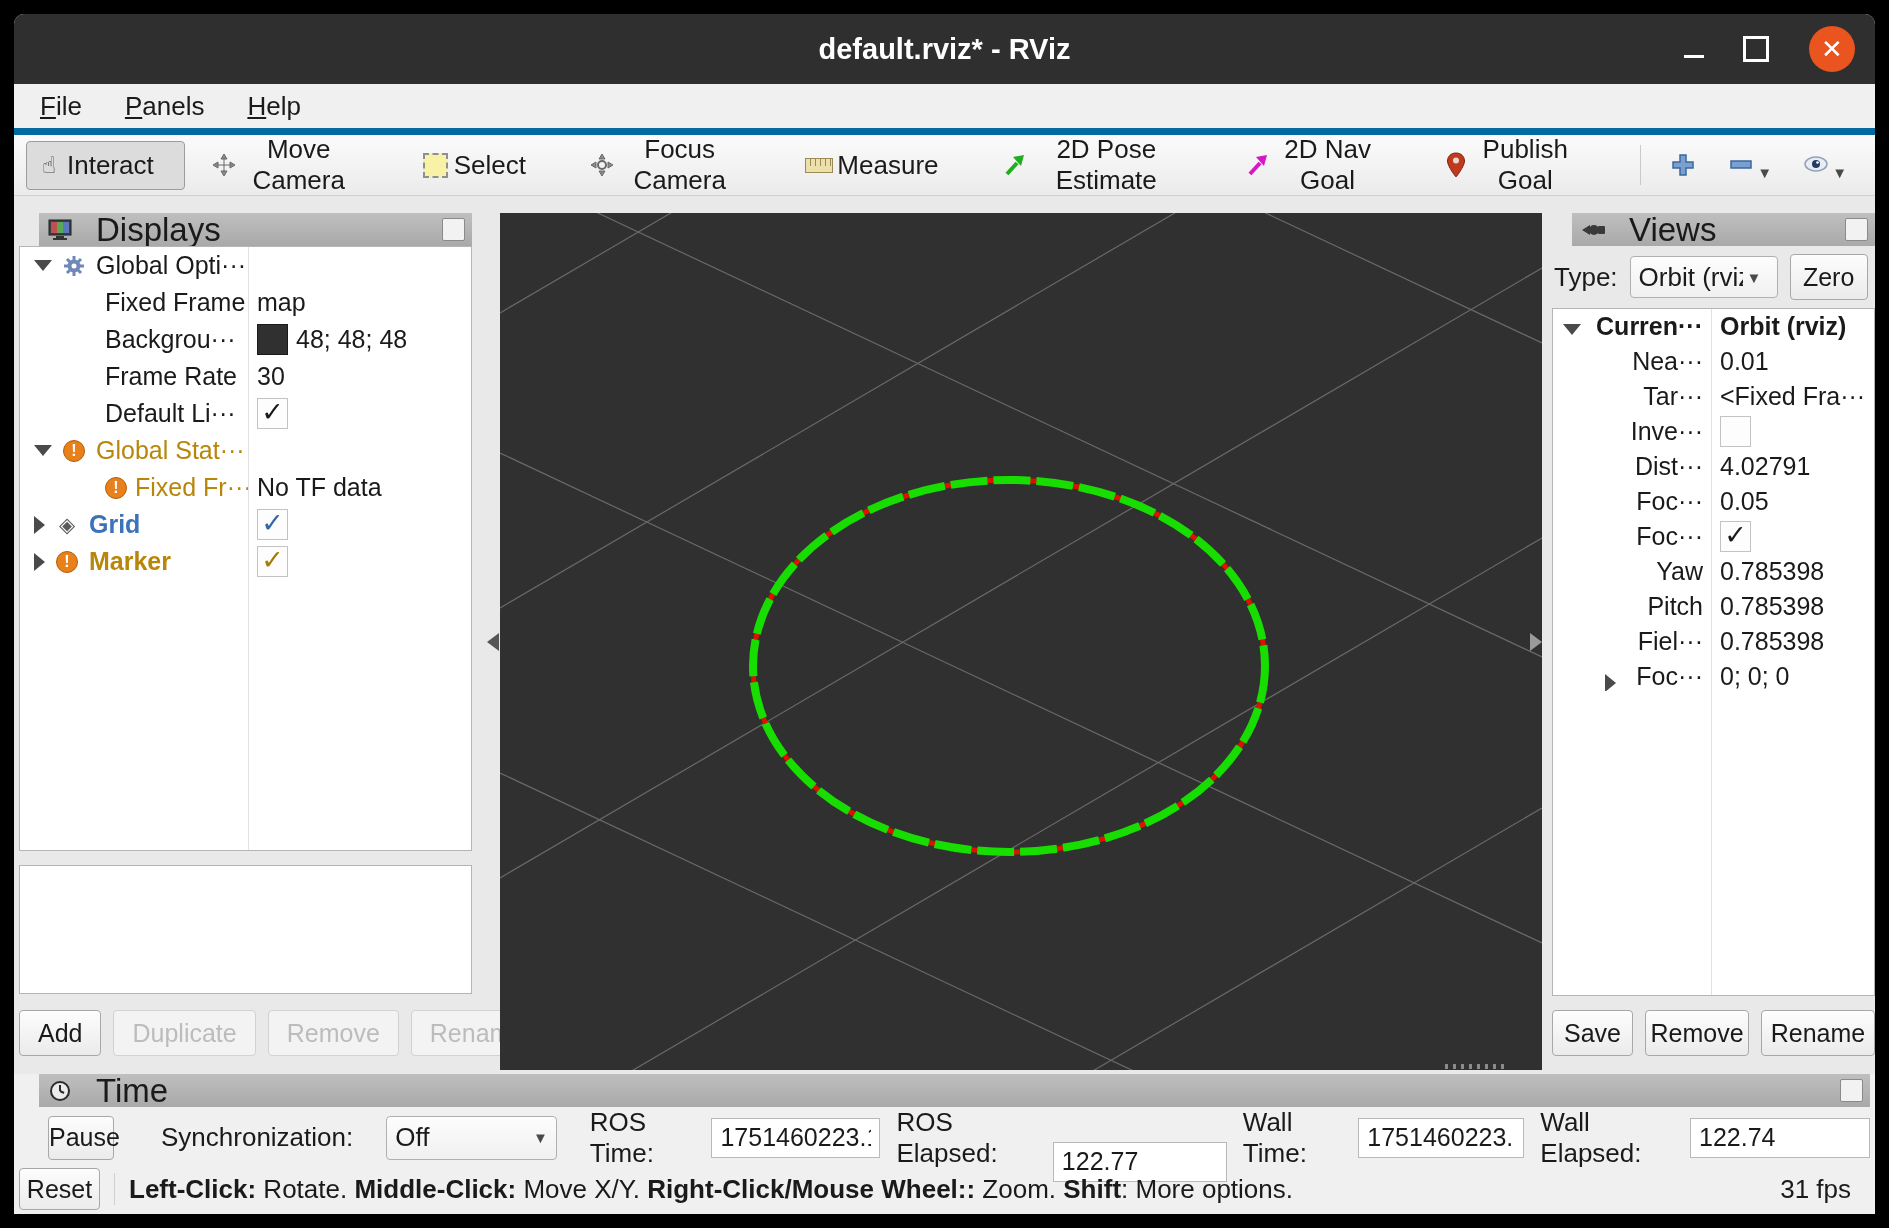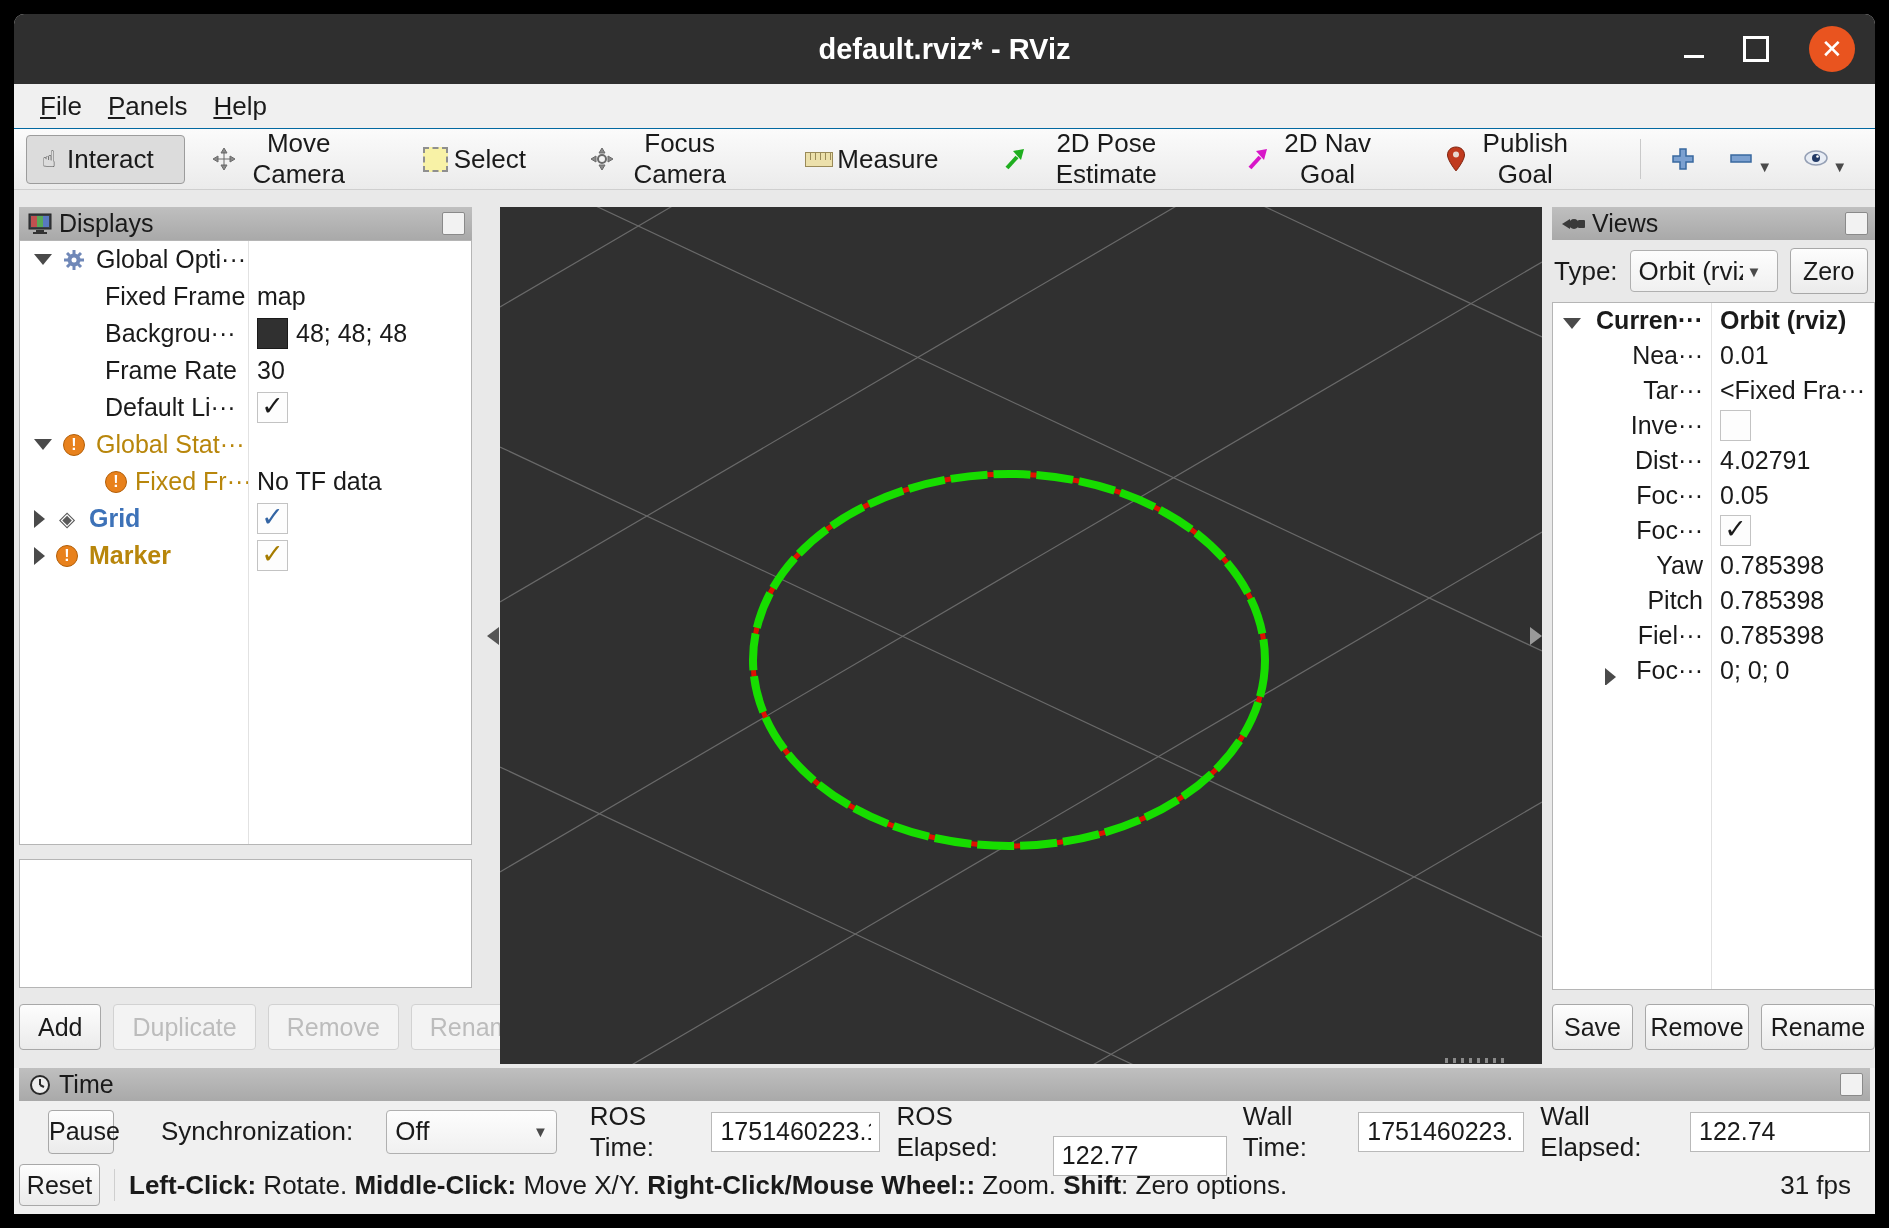--- a/index.html
+++ b/index.html
@@ -16,21 +16,21 @@
   .win-min{right:166px;width:30px;}
   .win-min .bar{width:20px;height:3px;background:#fff;margin-top:14px;}
   .win-max{right:104px;width:30px;}
   .win-max .sq{width:20px;height:20px;border:3px solid #fff;}
   .win-close{right:20px;width:46px;}
   .win-close .circ{width:46px;height:46px;border-radius:50%;background:#e9541f;
                    display:flex;align-items:center;justify-content:center;
                    color:#fff;font-size:26px;font-weight:bold;}
   
   .menubar{height:44px;flex:none;background:#f0f0f0;display:flex;align-items:center;
-           padding-left:26px;gap:26px;font-size:26px;border-bottom:1px solid #0369a1;}
+           padding-left:26px;gap:43px;font-size:26px;border-bottom:7px solid #0369a1;}
   .menu-item{display:inline-block;}
   .menu-item::first-letter{text-decoration:underline;}
   
   .toolbar{height:60px;flex:none;background:linear-gradient(#fbfbfb,#ebebeb);
            display:flex;align-items:center;padding-left:12px;
            border-bottom:1px solid #cfcfcf;font-size:26px;}
   .tool{display:flex;align-items:center;gap:4px;margin-right:54px;background:none;
         border:1px solid transparent;font:inherit;color:#1a1a1a;padding:6px 4px;}
   .tool.pressed{background:#dcdcdc;border:1px solid #9c9c9c;border-radius:4px;
                 padding:8px 30px 8px 8px;margin-right:22px;}
@@ -42,21 +42,21 @@
          background-size:100% 55%;background-repeat:no-repeat;}
   .tb-divider{width:1px;height:40px;background:#c9c9c9;margin:0 26px 0 2px;flex:none;}
   .tool-extra{display:flex;align-items:flex-start;margin-right:26px;background:none;border:none;padding:2px;}
   .caret{font-size:15px;color:#4a4a4a;margin:14px 0 0 2px;}
   
   .main{flex:none;height:878px;position:relative;background:#e9e9e9;}
   .panel{position:absolute;display:flex;flex-direction:column;}
   .panel-displays{left:5px;top:17px;width:453px;height:843px;}
   .panel-views{left:1538px;top:17px;width:323px;height:843px;}
   .panel-header{height:33px;flex:none;background:linear-gradient(#bfbfbf,#a9a9a9);
-                display:flex;align-items:center;gap:5px;padding:0 7px;font-size:25px;}
+                display:flex;align-items:center;gap:22px;padding:0 7px;font-size:33px;margin-left:20px;}
   .float-btn{margin-left:auto;width:21px;height:21px;background:#f2f2f2;border:1px solid #8a8a8a;border-radius:2px;}
   
   .treebox{background:#fff;border:1px solid #b5b5b5;position:relative;overflow:hidden;}
   .displays-tree{height:607px;}
   .displays-tree::after{content:"";position:absolute;left:228px;top:0;bottom:0;width:1px;background:#e2e2e2;}
   .views-tree{height:688px;}
   .views-tree::after{content:"";position:absolute;left:158px;top:0;bottom:0;width:1px;background:#e2e2e2;}
   .trow{height:37px;display:flex;align-items:center;font-size:25px;}
   .vrow{height:35px;display:flex;align-items:center;font-size:25px;}
   .c1{flex:none;display:flex;align-items:center;overflow:hidden;position:relative;}
@@ -563,17 +563,17 @@
             <span>Wall Elapsed:</span>
             <input class="tinput in-wallelapsed" readonly="" value="122.74" style="">
           </span>
         </span>
     </div>
   </div>
 
   <div class="statusbar">
     <button class="btn reset-btn">Reset</button>
     <div class="status-divider"></div>
-    <div class="status-text" id="status-hints"><b>Left-Click:</b><span> Rotate. </span><b>Middle-Click:</b><span> Move X/Y. </span><b>Right-Click/Mouse Wheel::</b><span> Zoom. </span><b>Shift</b><span>: Zero options.</span></div>
+    <div class="status-text" id="status-hints"><b>Left-Click:</b><span> Rotate. </span><b>Middle-Click:</b><span> Move X/Y. </span><b>Right-Click/Mouse Wheel::</b><span> Zoom. </span><b>Shift</b><span>: More options.</span></div>
     <div class="fps">31 fps</div>
   </div>
 
 </div>
 
 </body></html>

